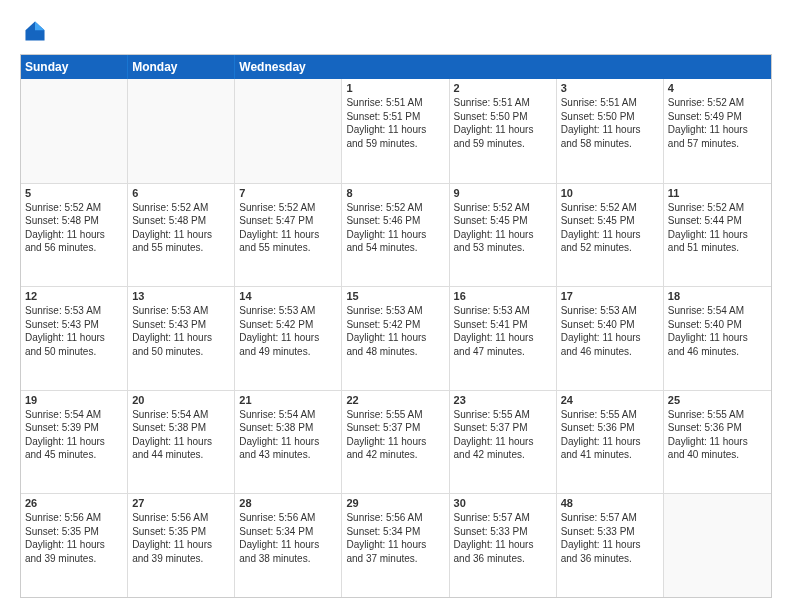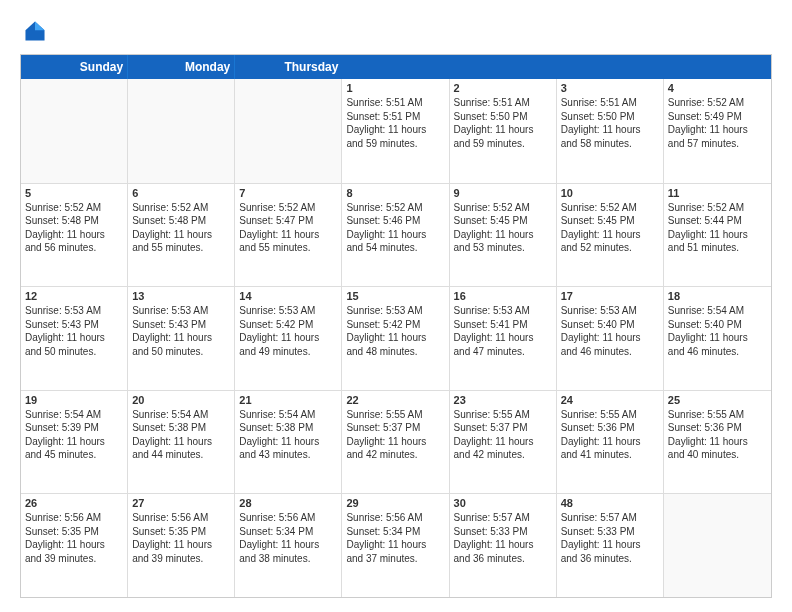--- a/index.html
+++ b/index.html
@@ -62,21 +62,21 @@
     .cal-header {
       display: grid;
       grid-template-columns: repeat(7, 1fr);
       background: #1565c0;
     }
     .cal-header-cell {
       color: #fff;
       font-size: 12px;
       font-weight: bold;
       padding: 5px 4px;
-      text-align: right;
+      text-align: left;
       border-right: 1px solid #1976d2;
     }
     .cal-header-cell:last-child { border-right: none; }
     .cal-body {
       flex: 1;
       display: grid;
       grid-template-rows: repeat(5, 1fr);
     }
     .cal-row {
       display: grid;
@@ -125,21 +125,21 @@
     <div class="title-area">
       <div class="month-title"></div>
       <div class="location"></div>
     </div>
   </div>
 
   <div class="calendar">
     <div class="cal-header">
     <div class="cal-header-cell">Sunday</div>
         <div class="cal-header-cell">Monday</div>
-        <div class="cal-header-cell">Thursday</div>
+        <div class="cal-header-cell">Wednesday</div>
       </div>
     <div class="cal-body">
     <div class="cal-row">
           <div class="cal-cell empty"></div>
           <div class="cal-cell empty"></div>
           <div class="cal-cell empty"></div>
           <div class="cal-cell">
             <span class="day-number">1</span>
             <div class="cell-info">Sunrise: 5:51 AM<br>Sunset: 5:51 PM<br>Daylight: 11 hours<br>and 59 minutes.</div>
           </div>

